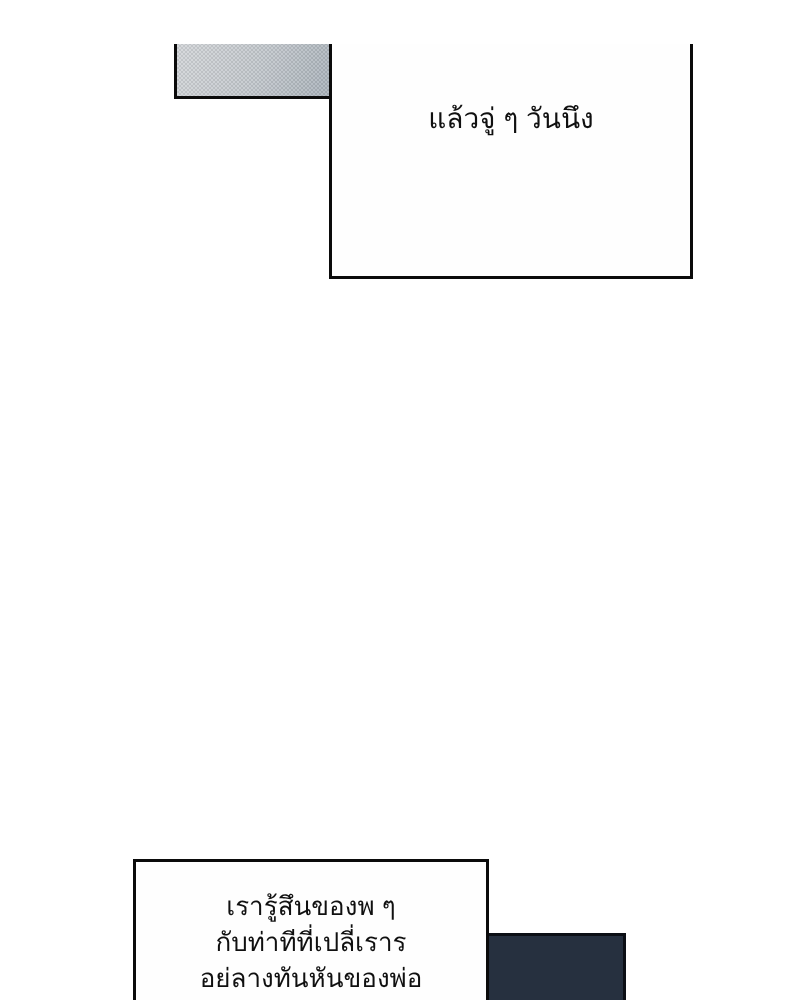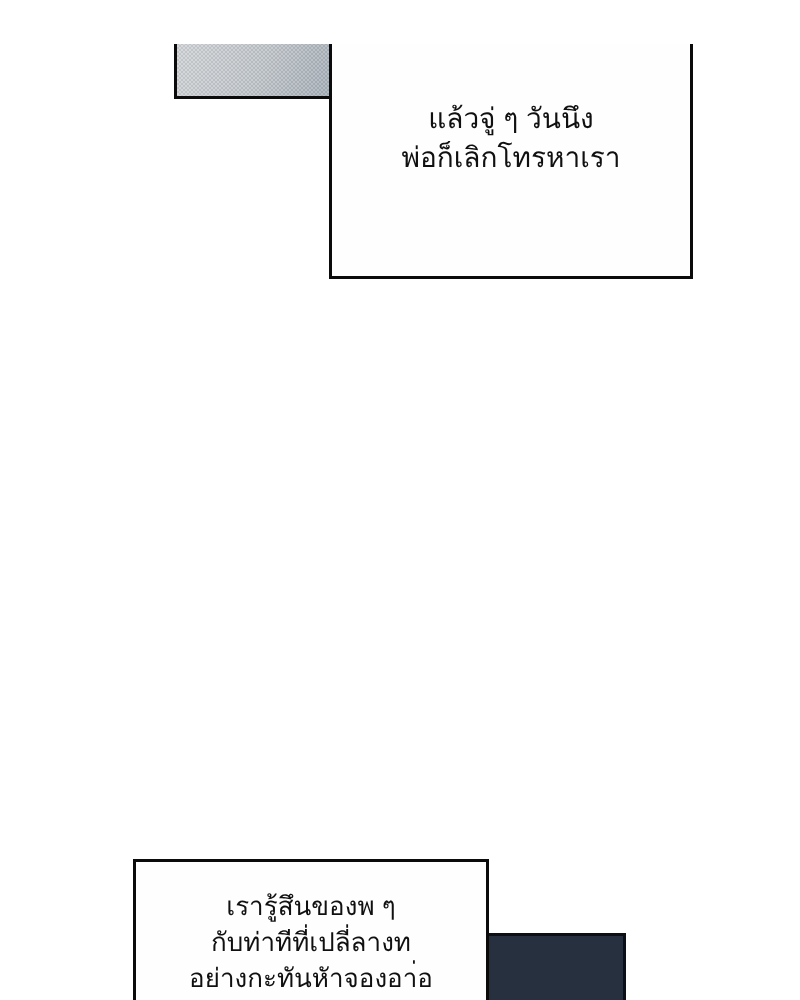--- a/index.html
+++ b/index.html
@@ -81,23 +81,22 @@
 <body>
 
 <div id="page">
 
   <div class="screentone-panel"></div>
 
   <div class="dark-panel"></div>
 
   <div class="speech-box speech-top">
     <div class="line">แล้วจู่ ๆ วันนึง</div>
-    <div class="line">พ่อก็เลิกโทรหาเรา</div>
   </div>
 
   <div class="speech-box speech-bottom">
     <div class="line">เรารู้สึนของพ ๆ</div>
-    <div class="line">กับท่าทีที่เปลี่ลางท</div>
-    <div class="line">อย่างกะทันหัาจองอา่อ</div>
+    <div class="line">กับท่าทีที่เปลี่เราร</div>
+    <div class="line">อย่ลางทันหันของพ่อ</div>
     <div class="line">แต่เหมือนว่า</div>
   </div>
 
 </div>
 
 </body></html>

